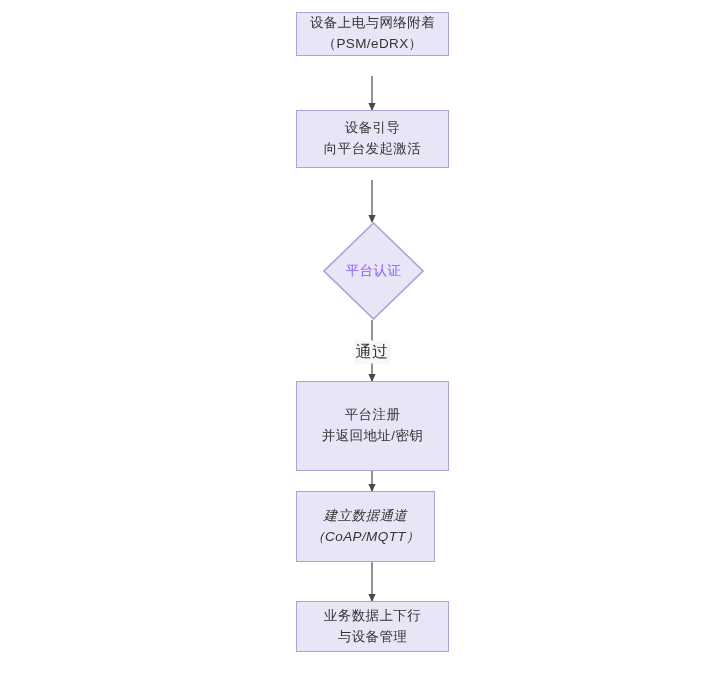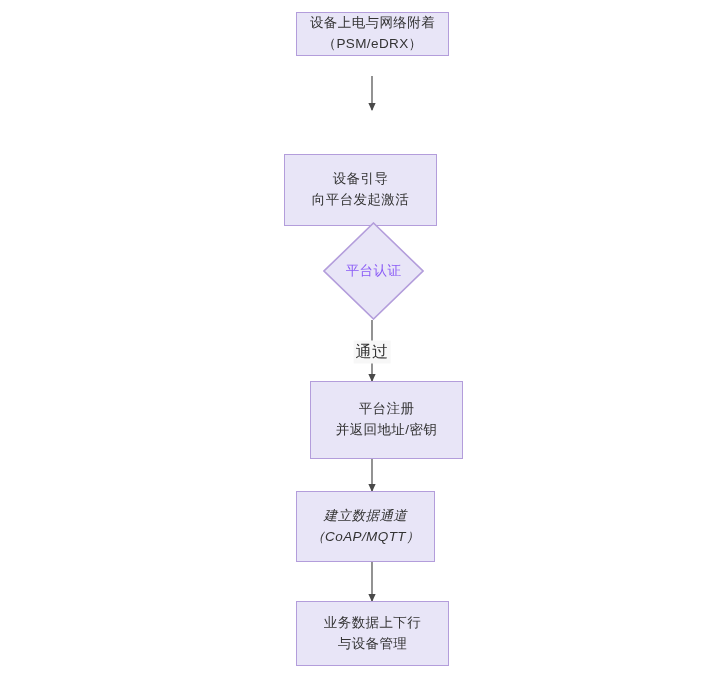--- a/index.html
+++ b/index.html
@@ -99,42 +99,42 @@
         <line x1="372" y1="458" x2="372" y2="491" stroke="#4a4a4a" stroke-width="1.2" marker-end="url(#arrowhead)"></line>
         <line x1="372" y1="562" x2="372" y2="601" stroke="#4a4a4a" stroke-width="1.2" marker-end="url(#arrowhead)"></line>
       </g>
   </svg>
 
   <div class="node" id="node-0" style="left: 296px; top: 12px; width: 153px; height: 44px;">
     <span class="line">设备上电与网络附着</span>
     <span class="line">（PSM/eDRX）</span>
   </div>
 
-  <div class="node" id="node-1" style="left: 284px; top: 110px; width: 153px; height: 72px; margin-top: 44px;">
+  <div class="node" id="node-1" style="left: 296px; top: 110px; width: 153px; height: 58px;">
     <span class="line">设备引导</span>
     <span class="line">向平台发起激活</span>
   </div>
 
   <div class="diamond-wrap" id="node-2" style="left: 323px; top: 222px; width: 101px; height: 98px;">
     <svg class="diamond-shape" viewBox="0 0 101 98" preserveAspectRatio="none">
       <polygon points="50.5,1 100,49 50.5,97 1,49" fill="#e8e5f7" stroke="#b39ddb" stroke-width="1.6"></polygon>
     </svg>
     <div class="diamond-label">平台认证</div>
   </div>
 
-  <div class="node" id="node-3" style="left: 310px; top: 381px; width: 153px; height: 78px; text-align: center;">
+  <div class="node" id="node-3" style="left: 296px; top: 381px; width: 153px; height: 90px; text-align: center;">
     <span class="line">平台注册</span>
     <span class="line">并返回地址/密钥</span>
   </div>
 
   <div class="node" id="node-4" style="left: 296px; top: 491px; width: 139px; height: 71px; font-style: italic;">
     <span class="line">建立数据通道</span>
     <span class="line">（CoAP/MQTT）</span>
   </div>
 
-  <div class="node" id="node-5" style="left: 296px; top: 601px; width: 153px; height: 65px;">
+  <div class="node" id="node-5" style="left: 296px; top: 601px; width: 153px; height: 51px;">
     <span class="line">业务数据上下行</span>
     <span class="line">与设备管理</span>
   </div>
 
   <div class="edge-label" id="edge-label-2" style="left: 372px; top: 352px;">通过</div>
 
 </div>
 
 </body></html>

